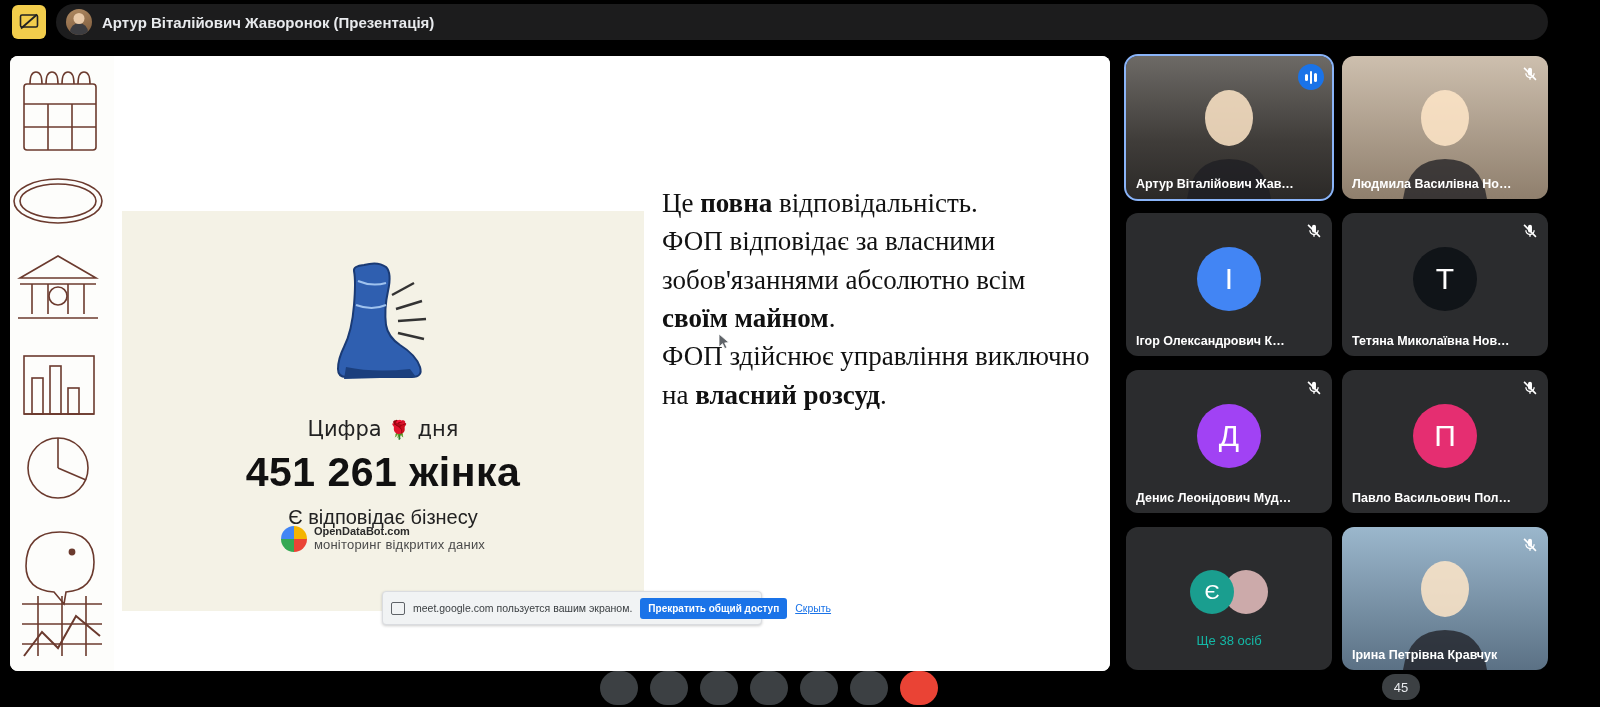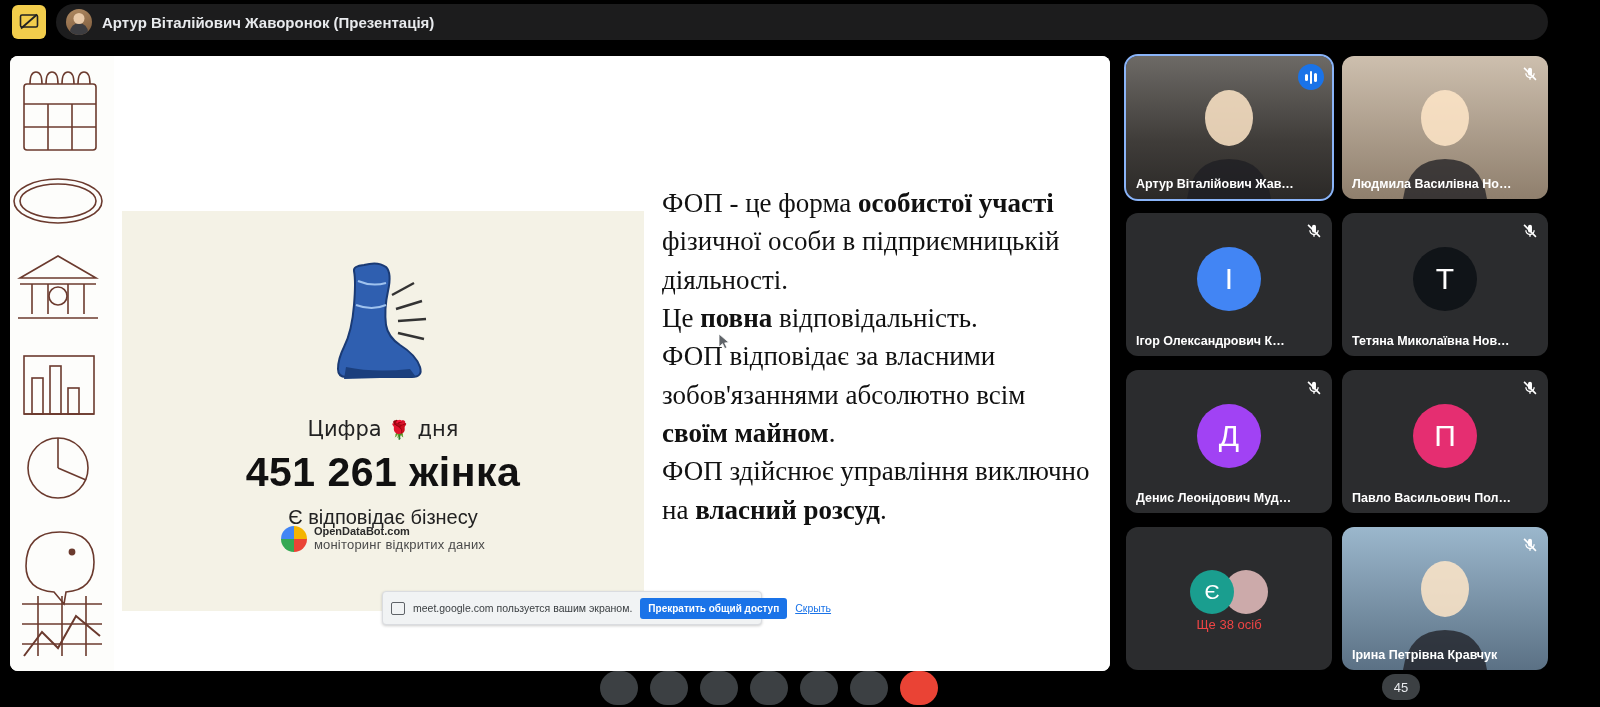--- a/index.html
+++ b/index.html
@@ -330,24 +330,24 @@
   }
   .more-row .c2 {
     width: 44px; height: 44px;
     border-radius: 50%;
     overflow: hidden;
     background: #caa;
     position: relative;
   }
   .more-label {
     position: absolute;
-    bottom: 38px;
+    bottom: 22px;
     left: 0; right: 0;
     text-align: center;
-    color: #ef4444;
+    color: #14b8a6;
     font-size: 13px;
   }
 
   
   .photo-a { background: linear-gradient(180deg,#6d6a66 0%, #3f3c39 60%, #2b2927 100%); }
   .photo-b { background: linear-gradient(180deg,#cdbfae 0%, #8f7f6d 100%); }
   .photo-c { background: linear-gradient(180deg,#9bb7cc 0%, #5b7185 100%); }
 
   
   .bottombar {
@@ -484,21 +484,20 @@
         <div class="brandline">
           <div class="brand-logo"></div>
           <div class="brand-text">
             <div class="brand-title">OpenDataBot.com</div>
             <div class="brand-sub">моніторинг відкритих даних</div>
           </div>
         </div>
       </div>
 
       <div class="slide-text" id="slide-body">
-          <div><span>ФОП - це форма </span><b>особистої участі</b><span> фізичної особи в підприємницькій діяльності.</span></div>
           <div><span>Це </span><b>повна</b><span> відповідальність.</span></div>
           <div><span>ФОП відповідає за власними зобов'язаннями абсолютно всім </span><b>своїм майном</b><span>.</span></div>
           <div><span>ФОП здійснює управління виключно на </span><b>власний розсуд</b><span>.</span></div>
         </div>
 
       <svg class="cursor" viewBox="0 0 12 17">
         <path d="M1 1 L1 14 L4.5 10.7 L6.8 15.6 L8.9 14.6 L6.7 9.9 L11 9.6 Z" fill="#5f6368" stroke="#fff" stroke-width="0.8"></path>
       </svg>
 
       <div class="share-bar">

